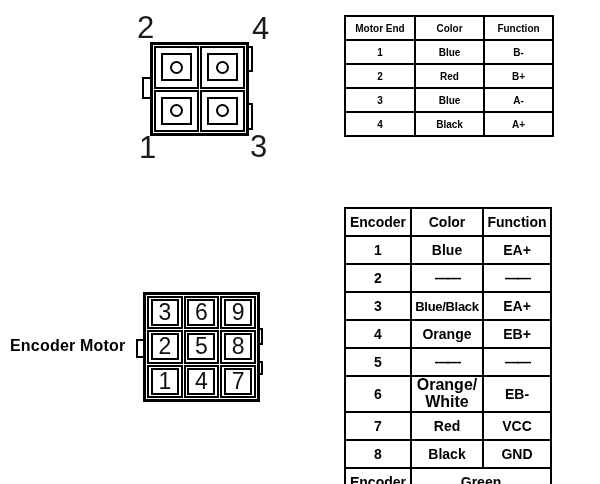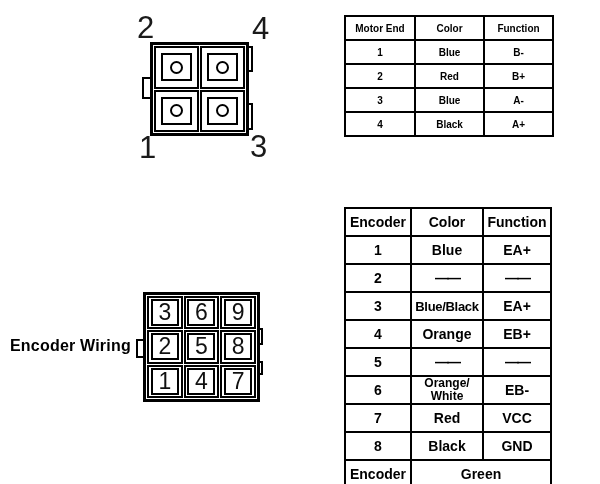--- a/index.html
+++ b/index.html
@@ -90,21 +90,21 @@
   }
   .motor-table { left: 344px; top: 15px; width: 208px; }
   .motor-table th, .motor-table td { font-size: 10px; height: 24px; border-radius: 18px; }
   .motor-table col.c1 { width: 70px; } .motor-table col.c2 { width: 69px; } .motor-table col.c3 { width: 69px; }
 
   .encoder-table { left: 344px; top: 207px; width: 206px; }
   .encoder-table th, .encoder-table td { font-size: 14px; height: 28px; }
   .encoder-table col.c1 { width: 66px; } .encoder-table col.c2 { width: 72px; } .encoder-table col.c3 { width: 68px; }
 
   td.tight   { font-size: 13px; letter-spacing: -0.3px; }
-  td.twoline { font-size: 12px; line-height: 1.05; white-space: pre-line; }
+  td.twoline { font-size: 16px; line-height: 1.05; white-space: pre-line; }
   td.dash    { letter-spacing: -2px; font-weight: bold; }
 </style>
 </head>
 <body>
 
 <div class="stage">
 
 
   <div class="pin-label" style="left:137px; top:12px;">2</div>
   <div class="pin-label" style="left:252px; top:13px;">4</div>
@@ -166,21 +166,21 @@
       <td>A-</td>
     </tr>
     <tr>
       <td>4</td>
       <td>Black</td>
       <td>A+</td>
     </tr>
   </tbody>
     </table>
 
-  <div class="section-label encoder-label">Encoder Wiring</div>
+  <div class="section-label encoder-label">Encoder Motor</div>
 
   <div class="e-tab"></div>
   <div class="e-notch e-notch-top"></div>
   <div class="e-notch e-notch-bottom"></div>
 
   <div class="e-conn">
     <div class="e-cell">
       <div class="e-inner">3</div>
     </div>
     <div class="e-cell">

